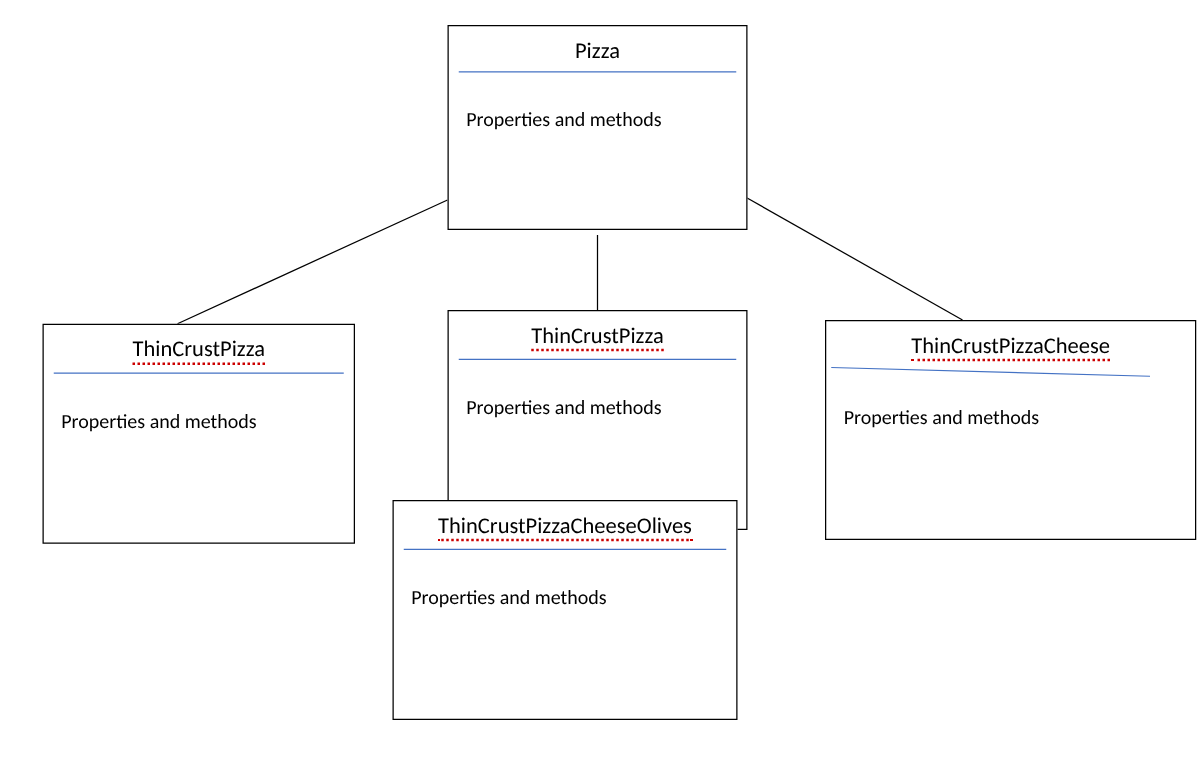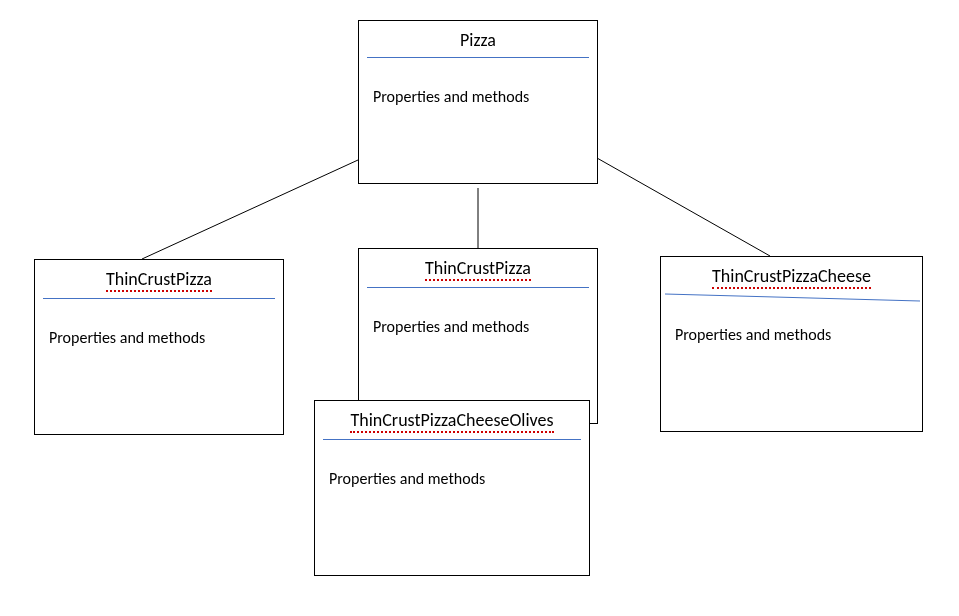--- a/index.html
+++ b/index.html
@@ -76,21 +76,21 @@
 </div>
 
 <div class="class-box" style="left:358px; top:248px; width:240px; height:176px;">
   <div class="class-title">
     <span class="title-underline">ThinCrustPizza</span>
   </div>
   <div class="divider"></div>
   <div class="class-body">Properties and methods</div>
 </div>
 
-<div class="class-box" style="left:660px; top:256px; width:263px; height:176px;">
+<div class="class-box" style="left:660px; top:256px; width:297px; height:176px;">
   <div class="class-title">
     <span class="title-underline">ThinCrustPizzaCheese</span>
   </div>
   <div style="height:1px;">
     <svg width="100%" height="8" style="display:block; overflow:visible;">
       <line x1="4" y1="-1" x2="259" y2="6" stroke="#4472c4" stroke-width="1"></line>
     </svg>
   </div>
   <div class="class-body">Properties and methods</div>
 </div>

